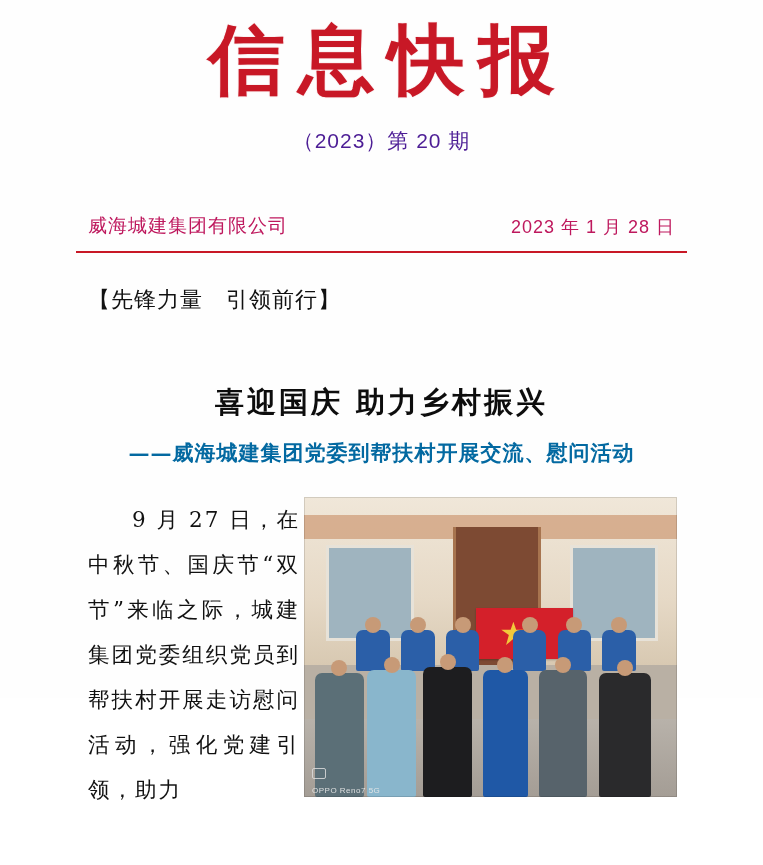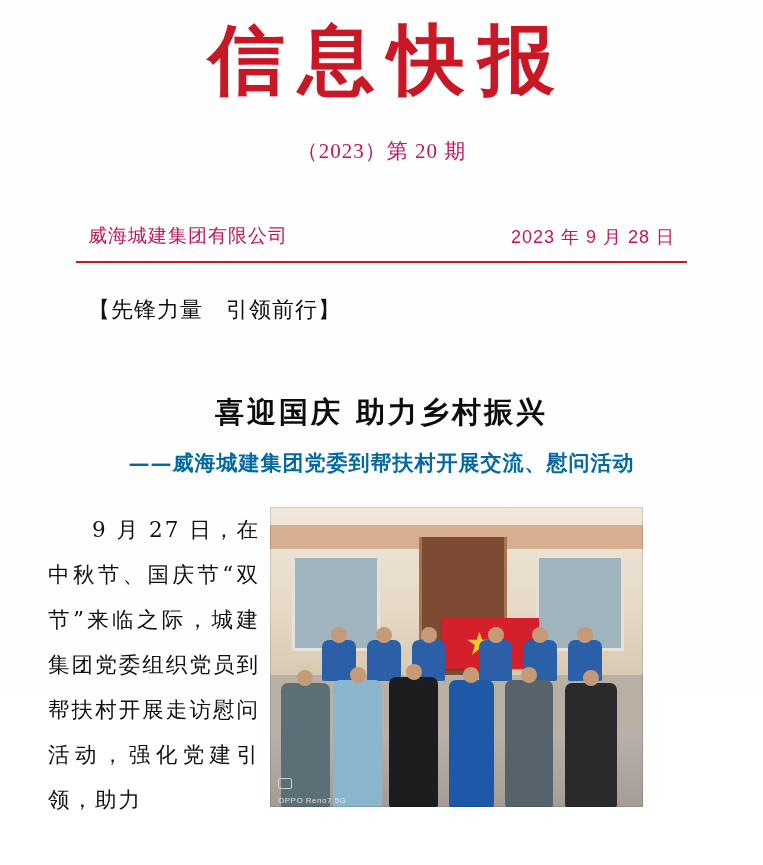--- a/index.html
+++ b/index.html
@@ -33,24 +33,24 @@
     line-height: 1.15;
     font-weight: 700;
     color: #c81826;
     letter-spacing: 14px;
     text-indent: 14px;
     text-shadow: 0 0 1px rgba(200,24,38,0.5);
   }
 
   .issue-line {
     text-align: center;
-    margin-top: 34px;
-    font-family: Liberation Serif, serif;
+    margin-top: 24px;
+    font-family: Liberation Sans, sans-serif;
     font-size: 21px;
-    color: #be185d;
+    color: #4c1d95;
     letter-spacing: 1px;
   }
 
   
   .pub-row {
     margin-top: 58px;
     padding: 0 88px 0 88px;
     display: flex;
     align-items: flex-end;
     justify-content: space-between;
@@ -98,24 +98,24 @@
     font-family: "DejaVu Serif", serif;
     font-size: 21px;
     font-weight: 700;
     letter-spacing: 1px;
     color: #0369a1;
   }
 
   
   .body-block {
     margin-top: 30px;
-    padding: 0 78px 0 48px;
+    padding: 0 78px 0 88px;
     display: flex;
     align-items: flex-start;
-    gap: 10px;
+    gap: 4px;
   }
   .body-text {
     width: 212px;
     font-family: "DejaVu Serif", serif;
     font-size: 21.5px;
     line-height: 45px;
     letter-spacing: 2px;
     color: #111;
     text-align: justify;
   }
@@ -224,21 +224,21 @@
 <div class="page">
 
   <div class="masthead">
     <div class="masthead-title">信息快报</div>
   </div>
 
   <div class="issue-line">（2023）第 20 期</div>
 
   <div class="pub-row">
     <div class="pub-left">威海城建集团有限公司</div>
-    <div class="pub-right">2023 年 9 月 28 日</div>
+    <div class="pub-right">2023 年 1 月 28 日</div>
   </div>
 
   <div class="rule"></div>
 
   <div class="column-head">【先锋力量　引领前行】</div>
 
   <div class="article-title">喜迎国庆  助力乡村振兴</div>
   <div class="article-subtitle">——威海城建集团党委到帮扶村开展交流、慰问活动</div>
 
   <div class="body-block">

